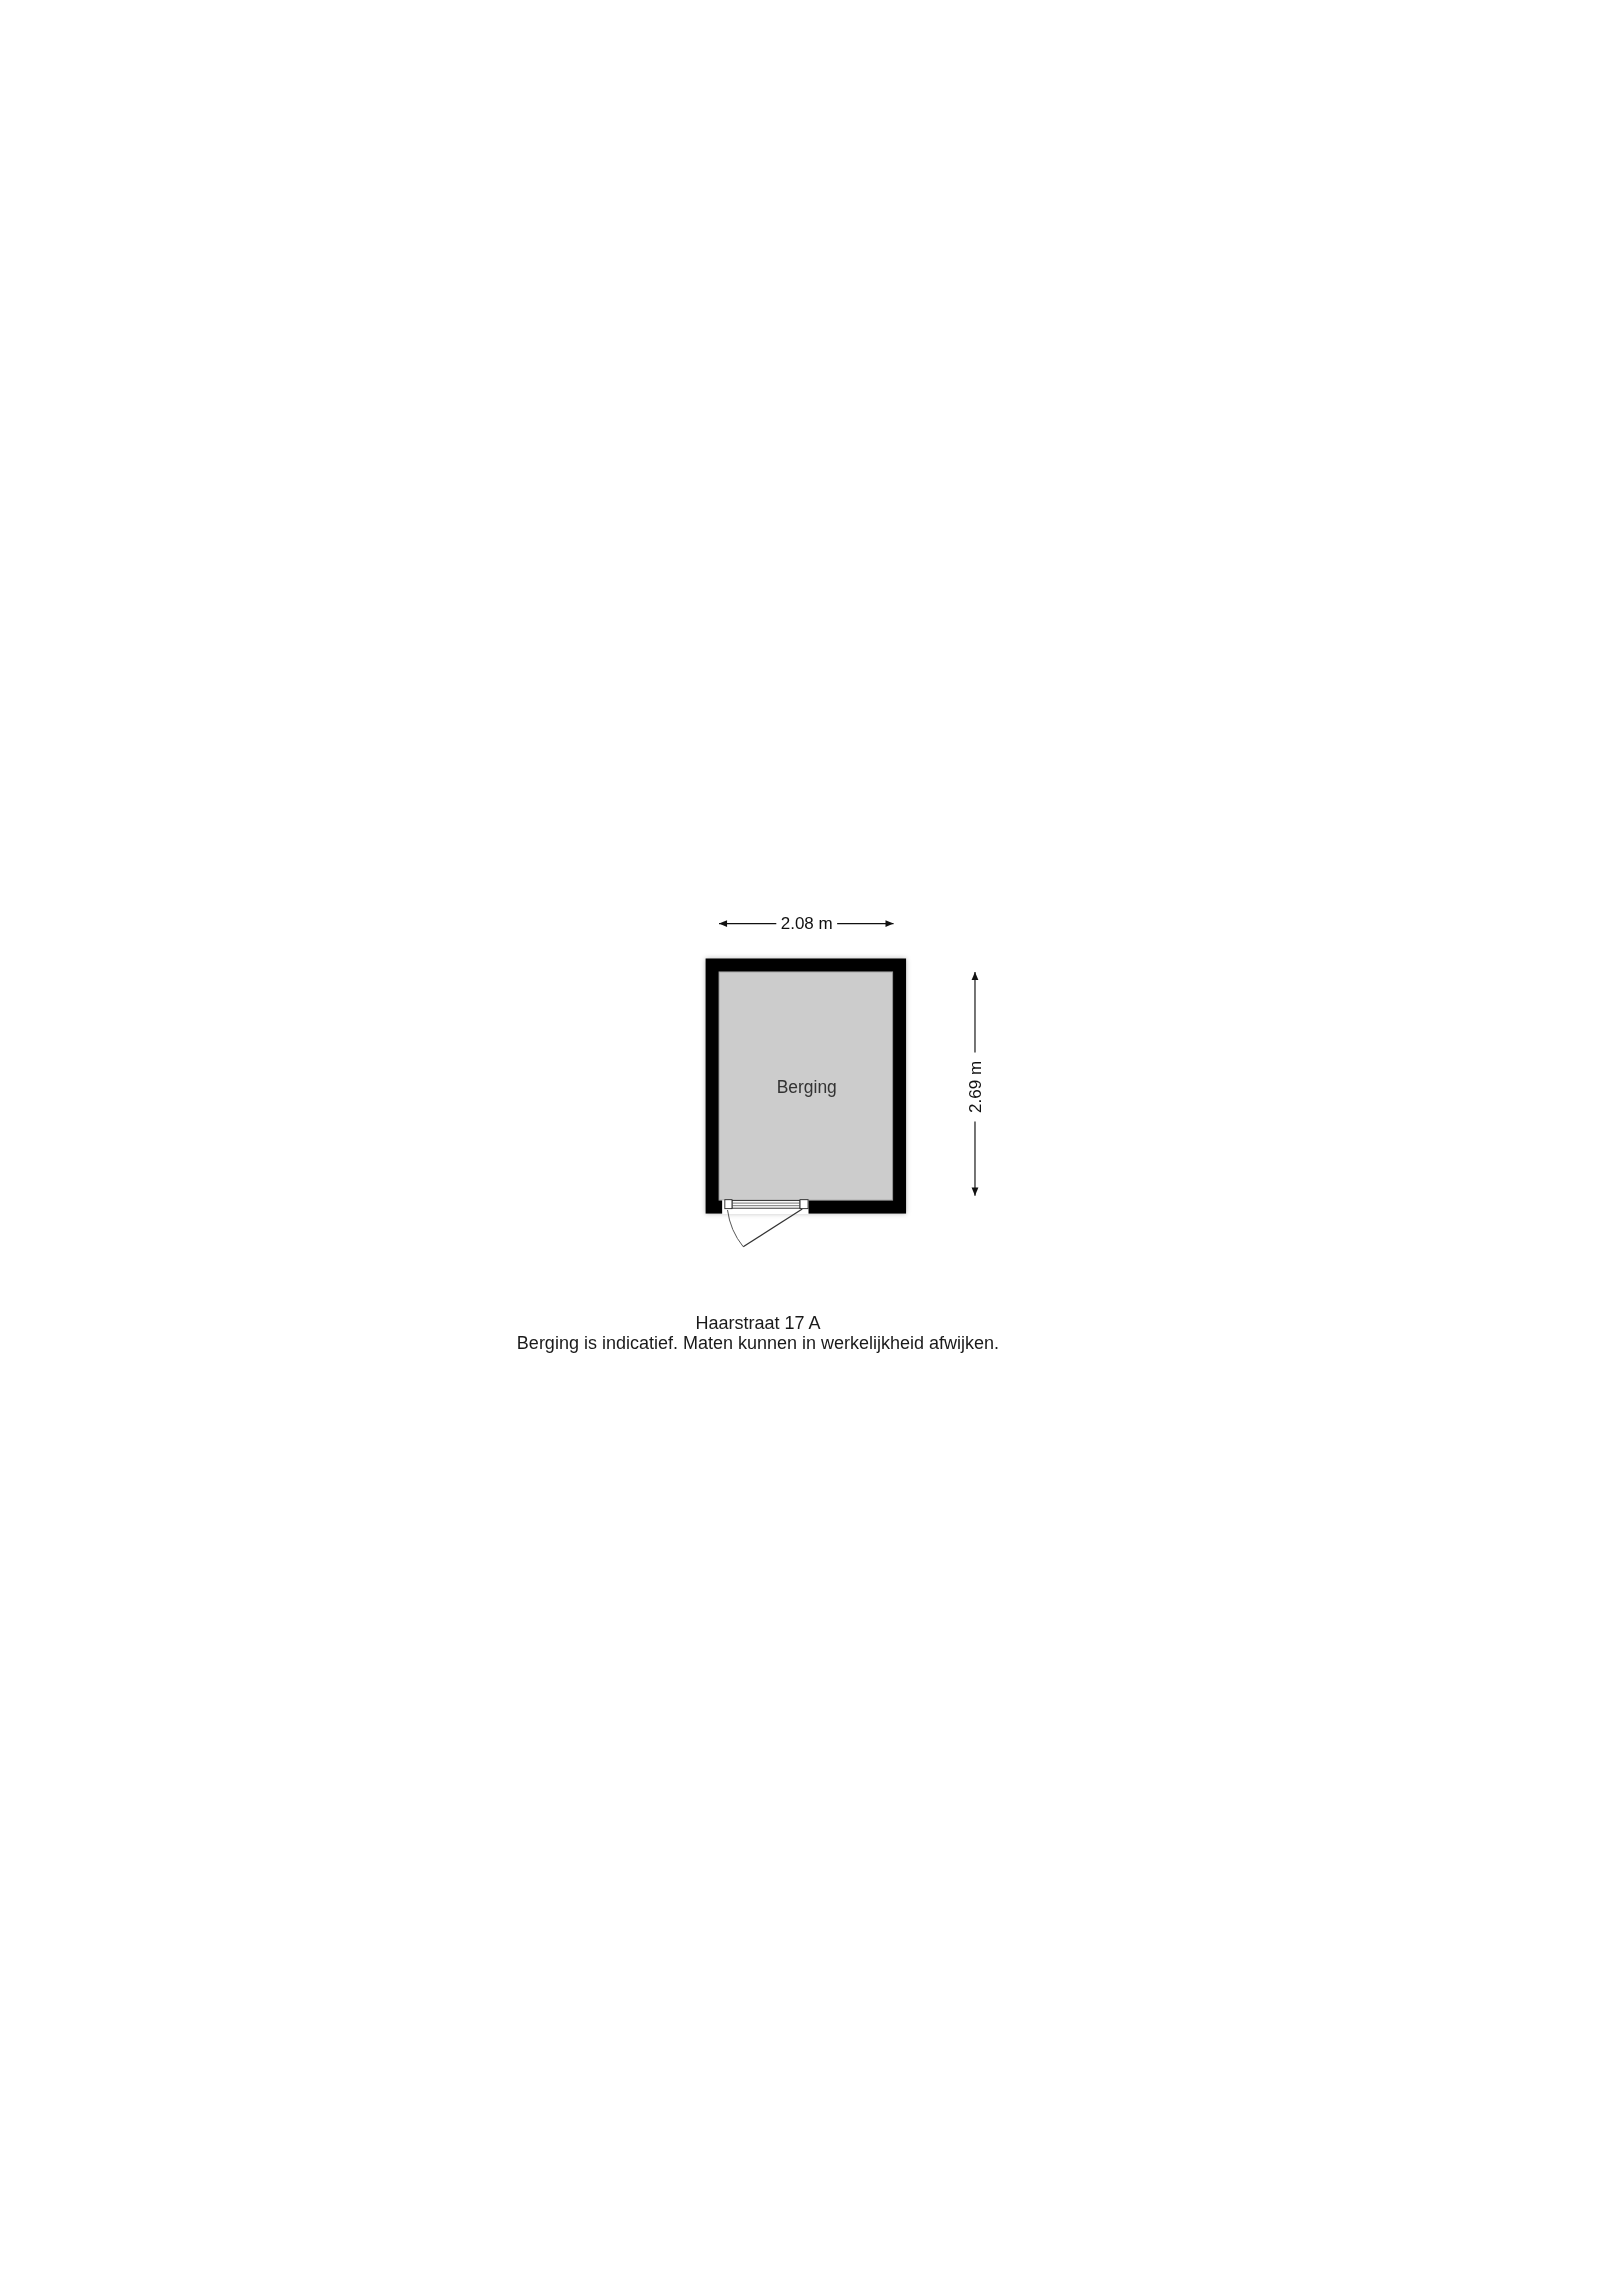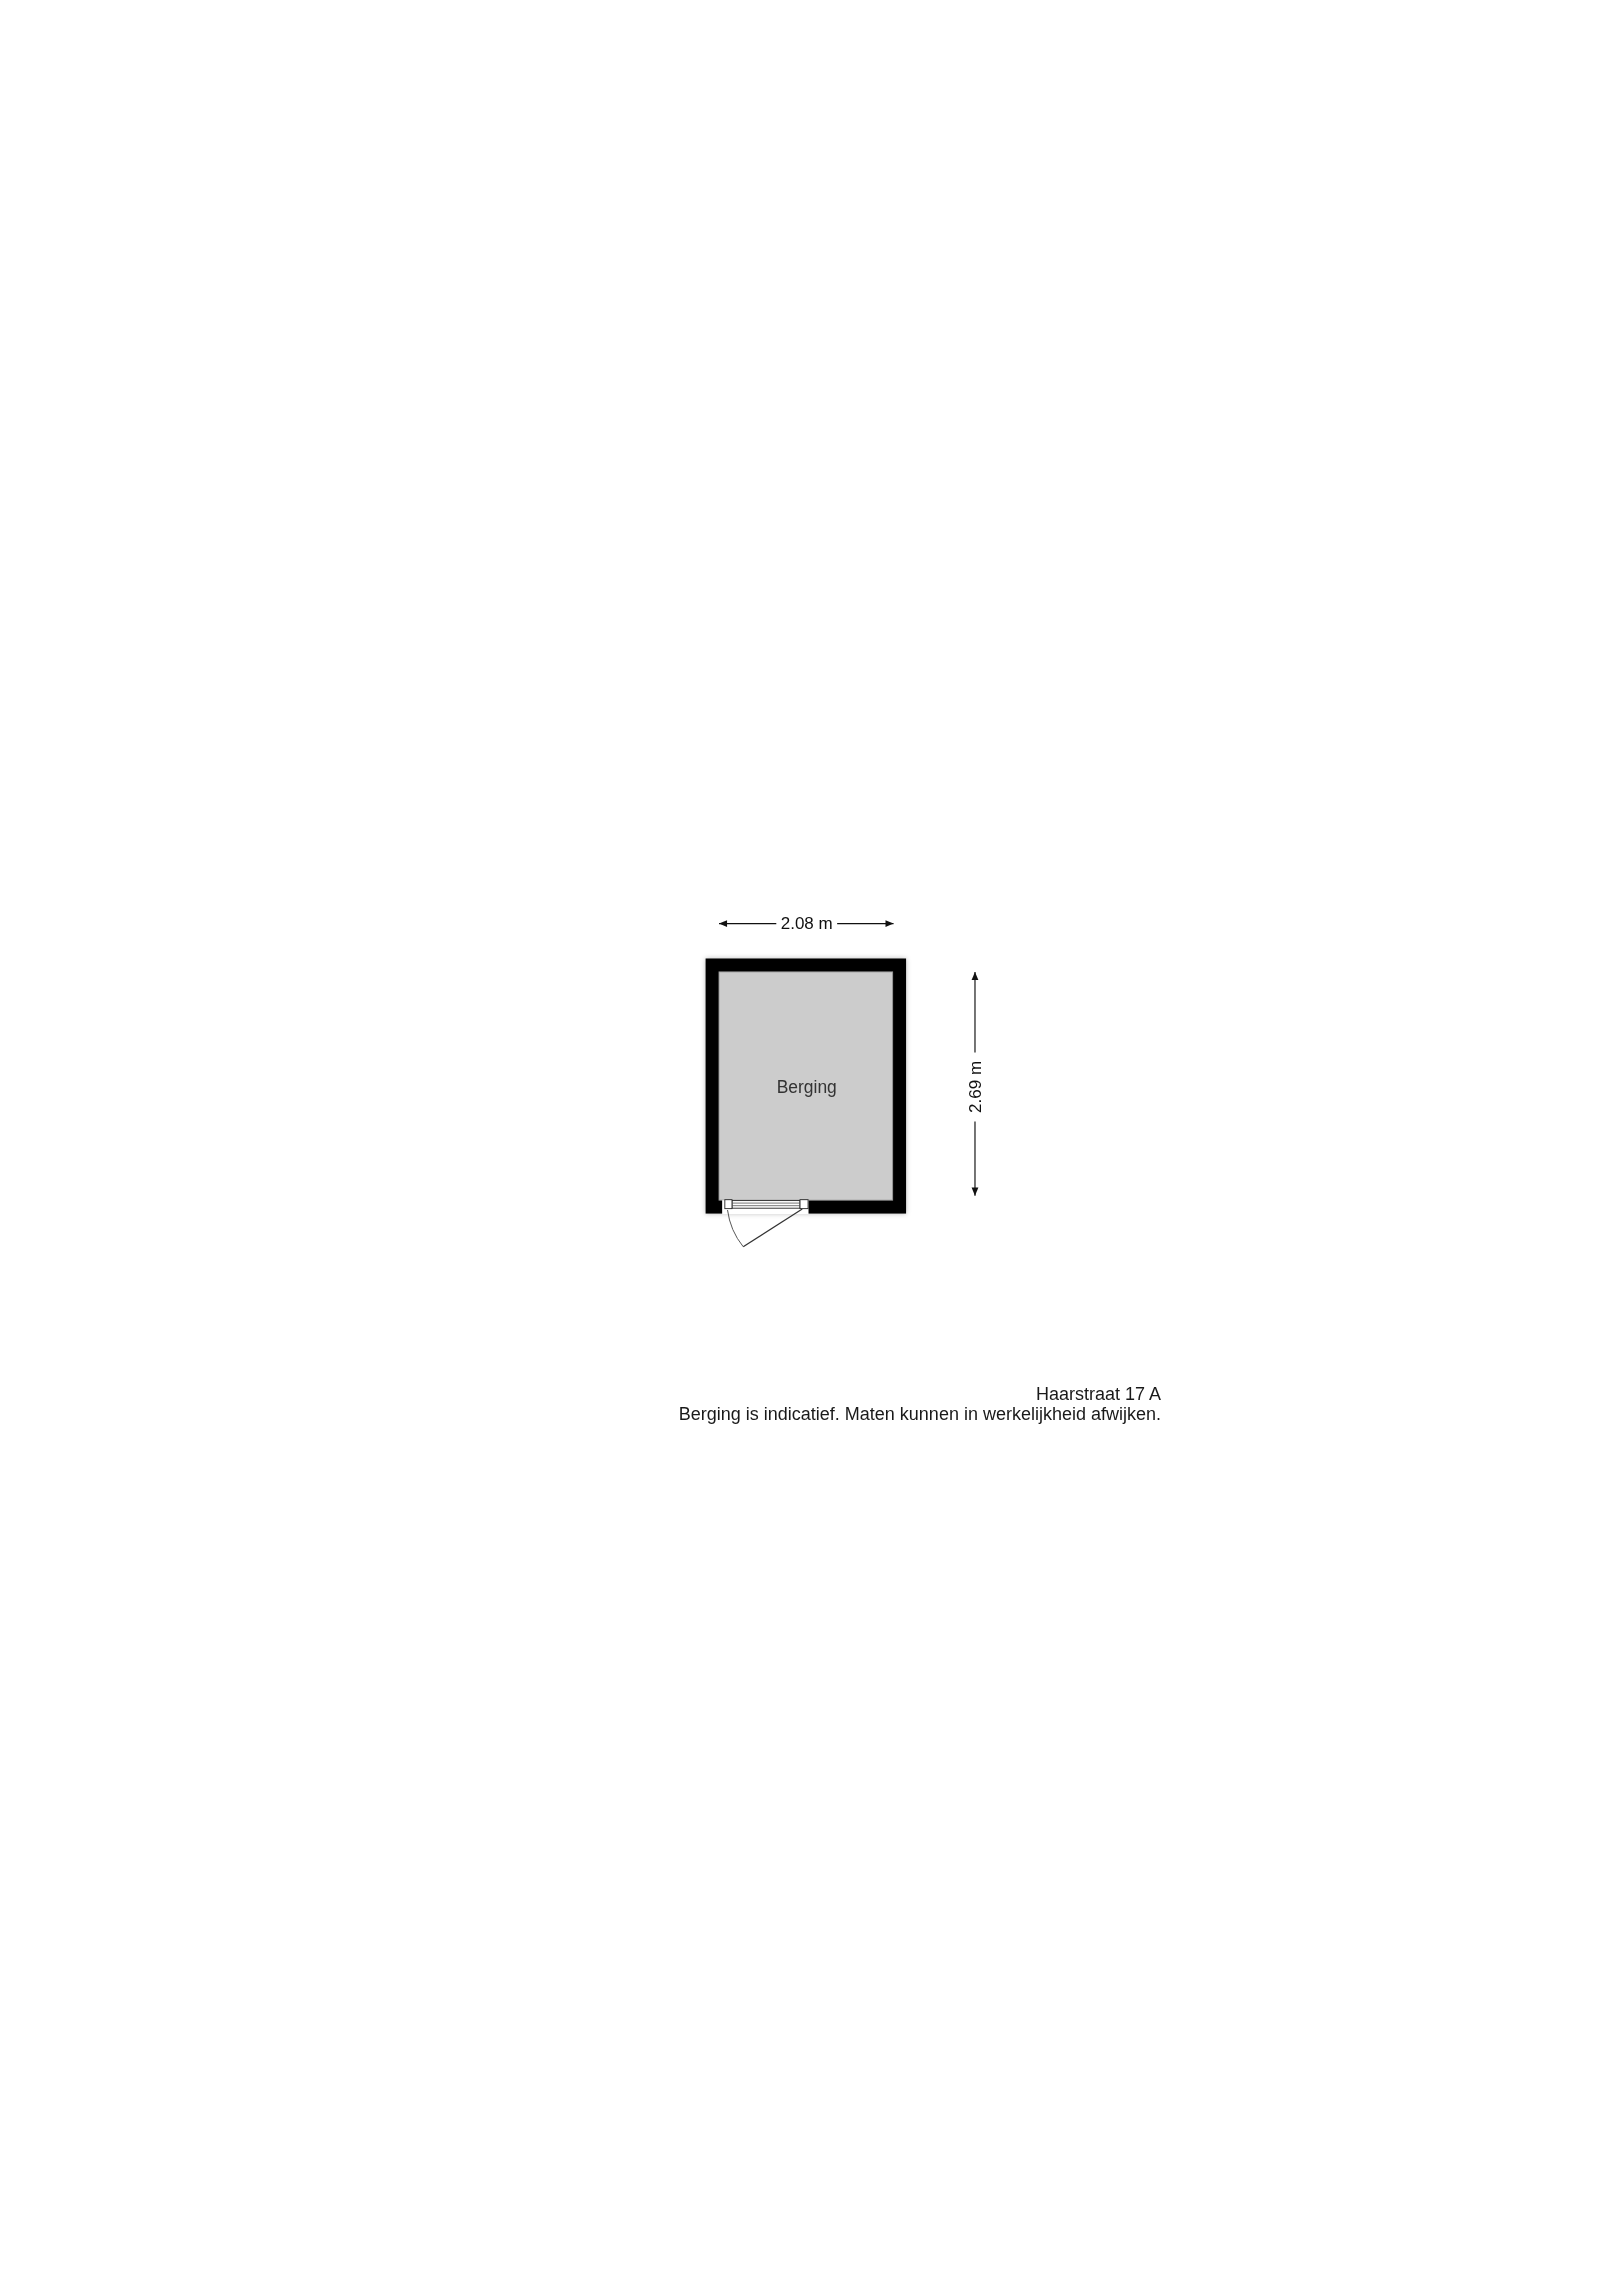--- a/index.html
+++ b/index.html
@@ -63,23 +63,23 @@
     stroke: #222222;
     stroke-width: 1;
   }
   .threshold-line {
     stroke: #555555;
     stroke-width: 0.9;
   }
   .caption {
     position: absolute;
     left: 355px;
-    top: 1385px;
+    top: 1314px;
     width: 806px;
-    text-align: right;
+    text-align: center;
     color: #1a1a1a;
   }
   .caption p {
     margin: 0;
     font-size: 18px;
     line-height: 19.7px;
   }
 </style>
 </head>
 <body>

